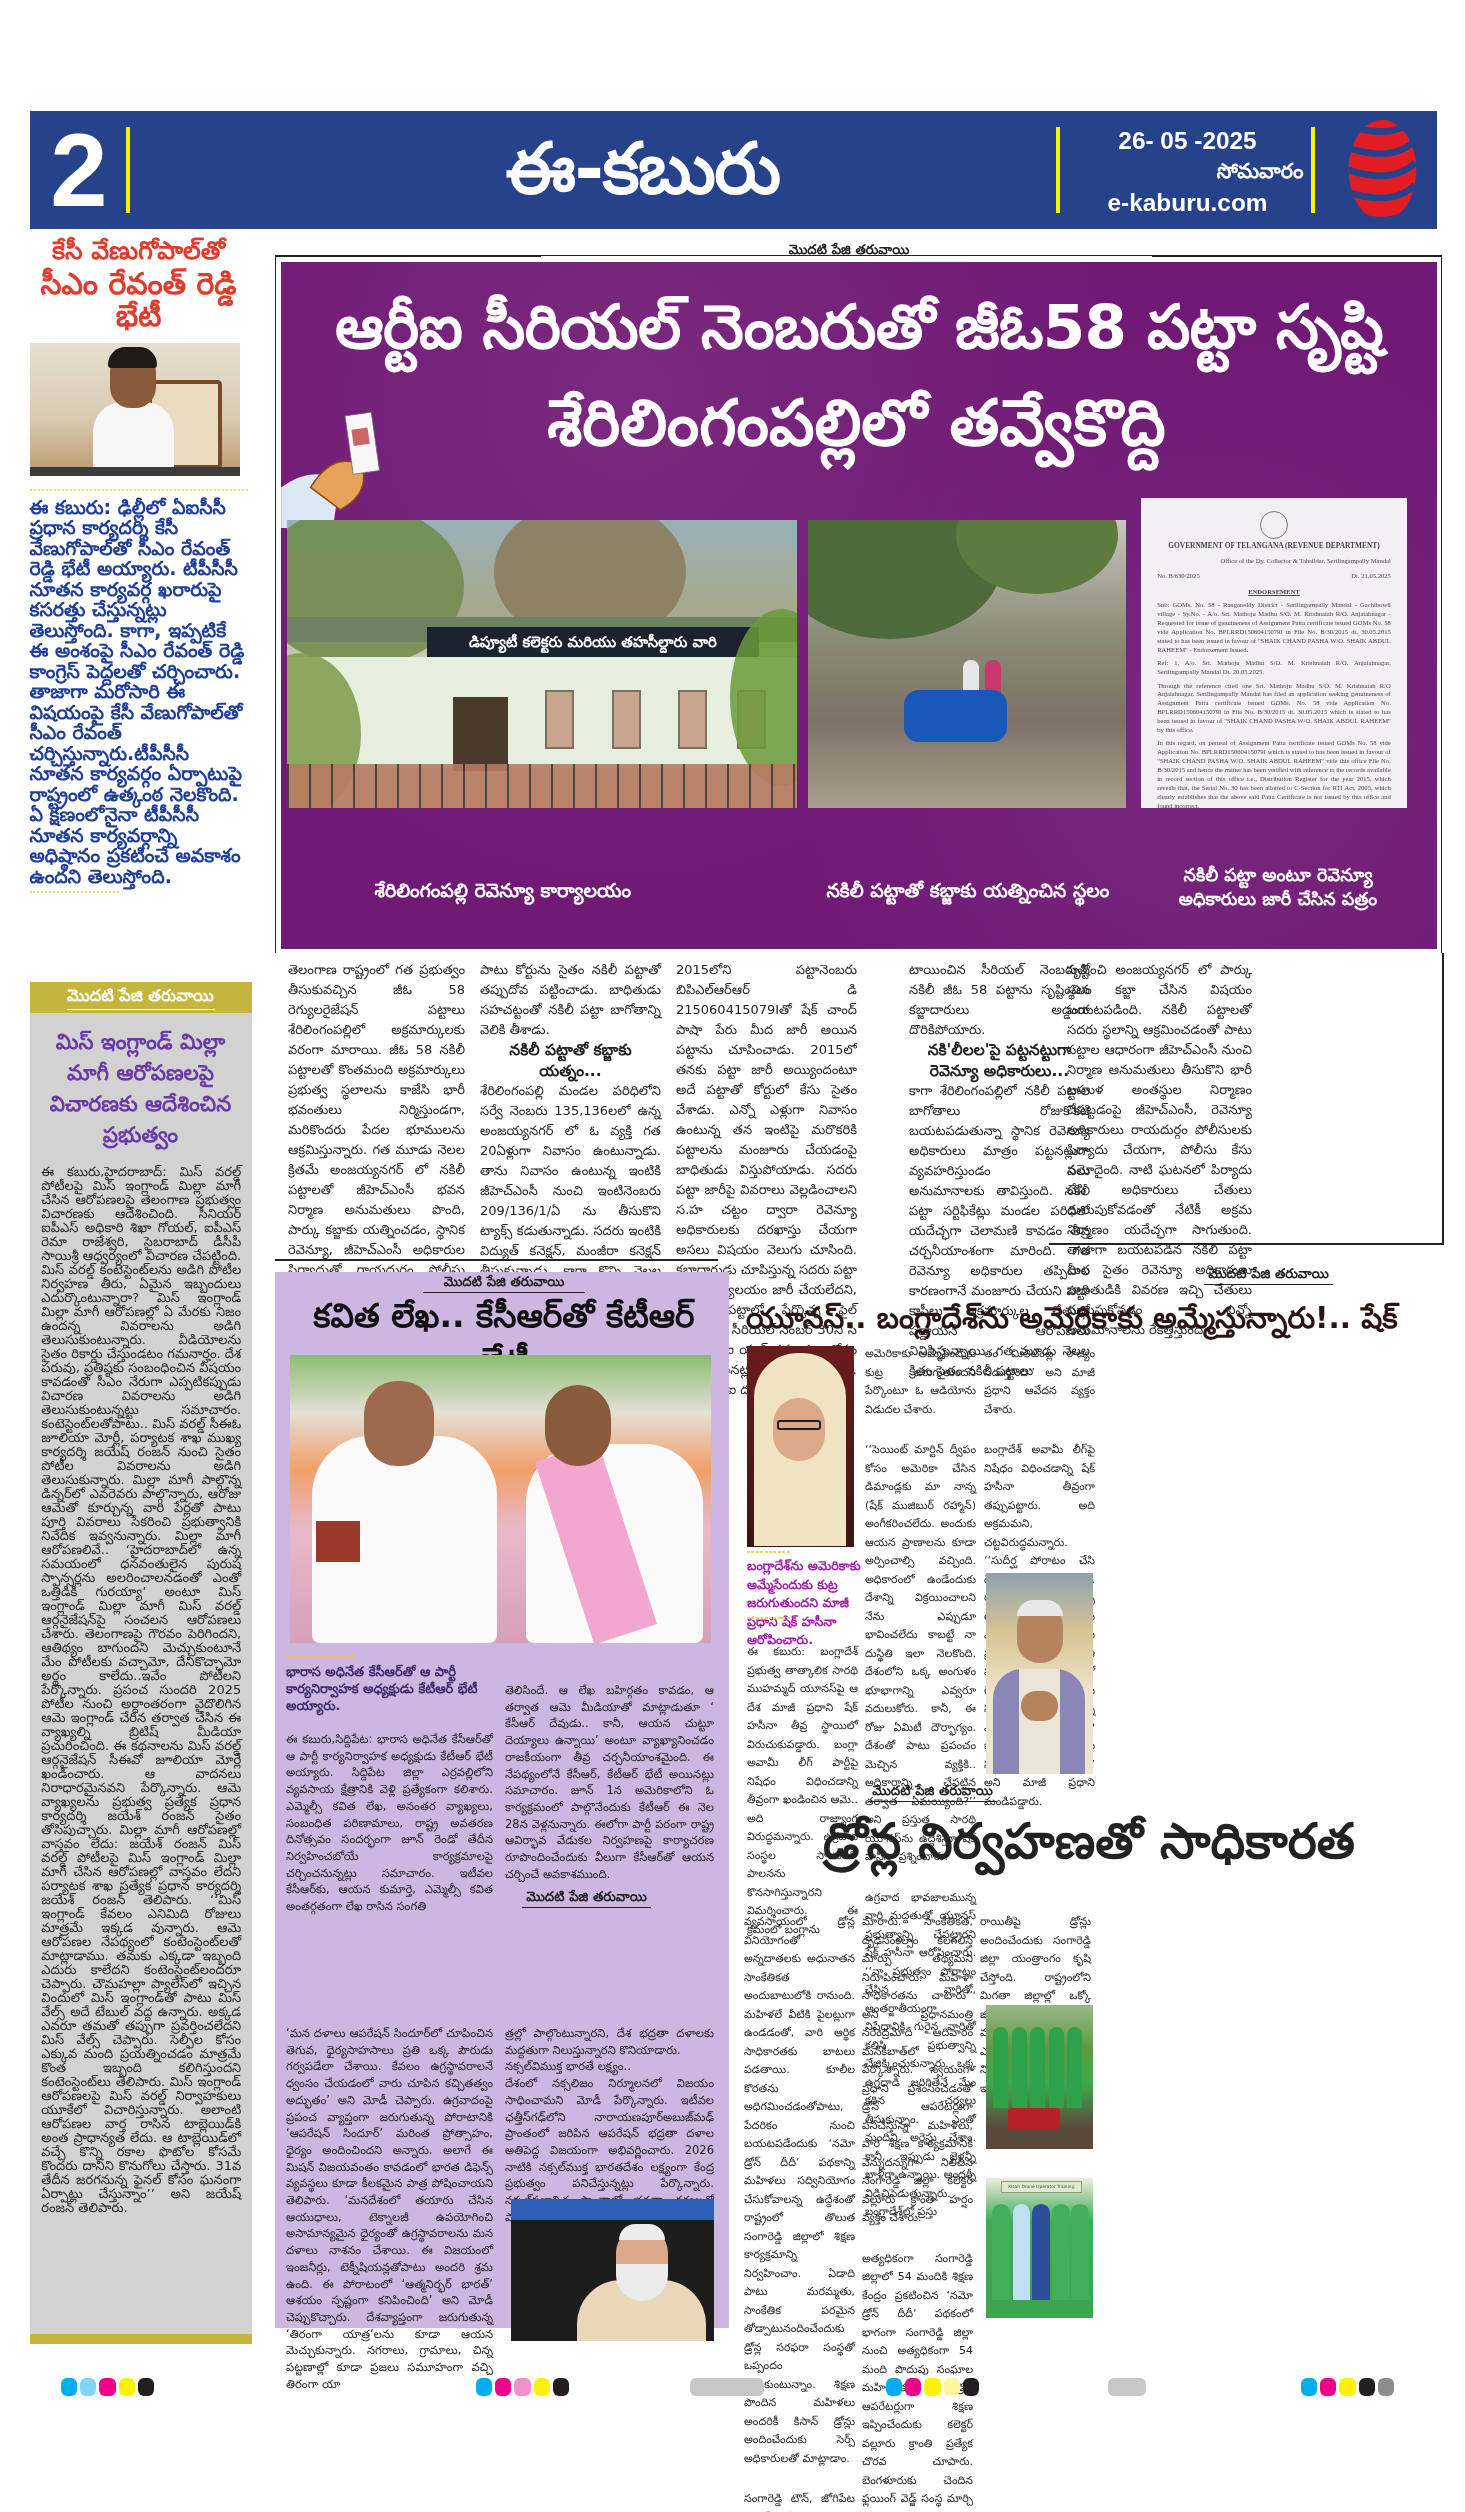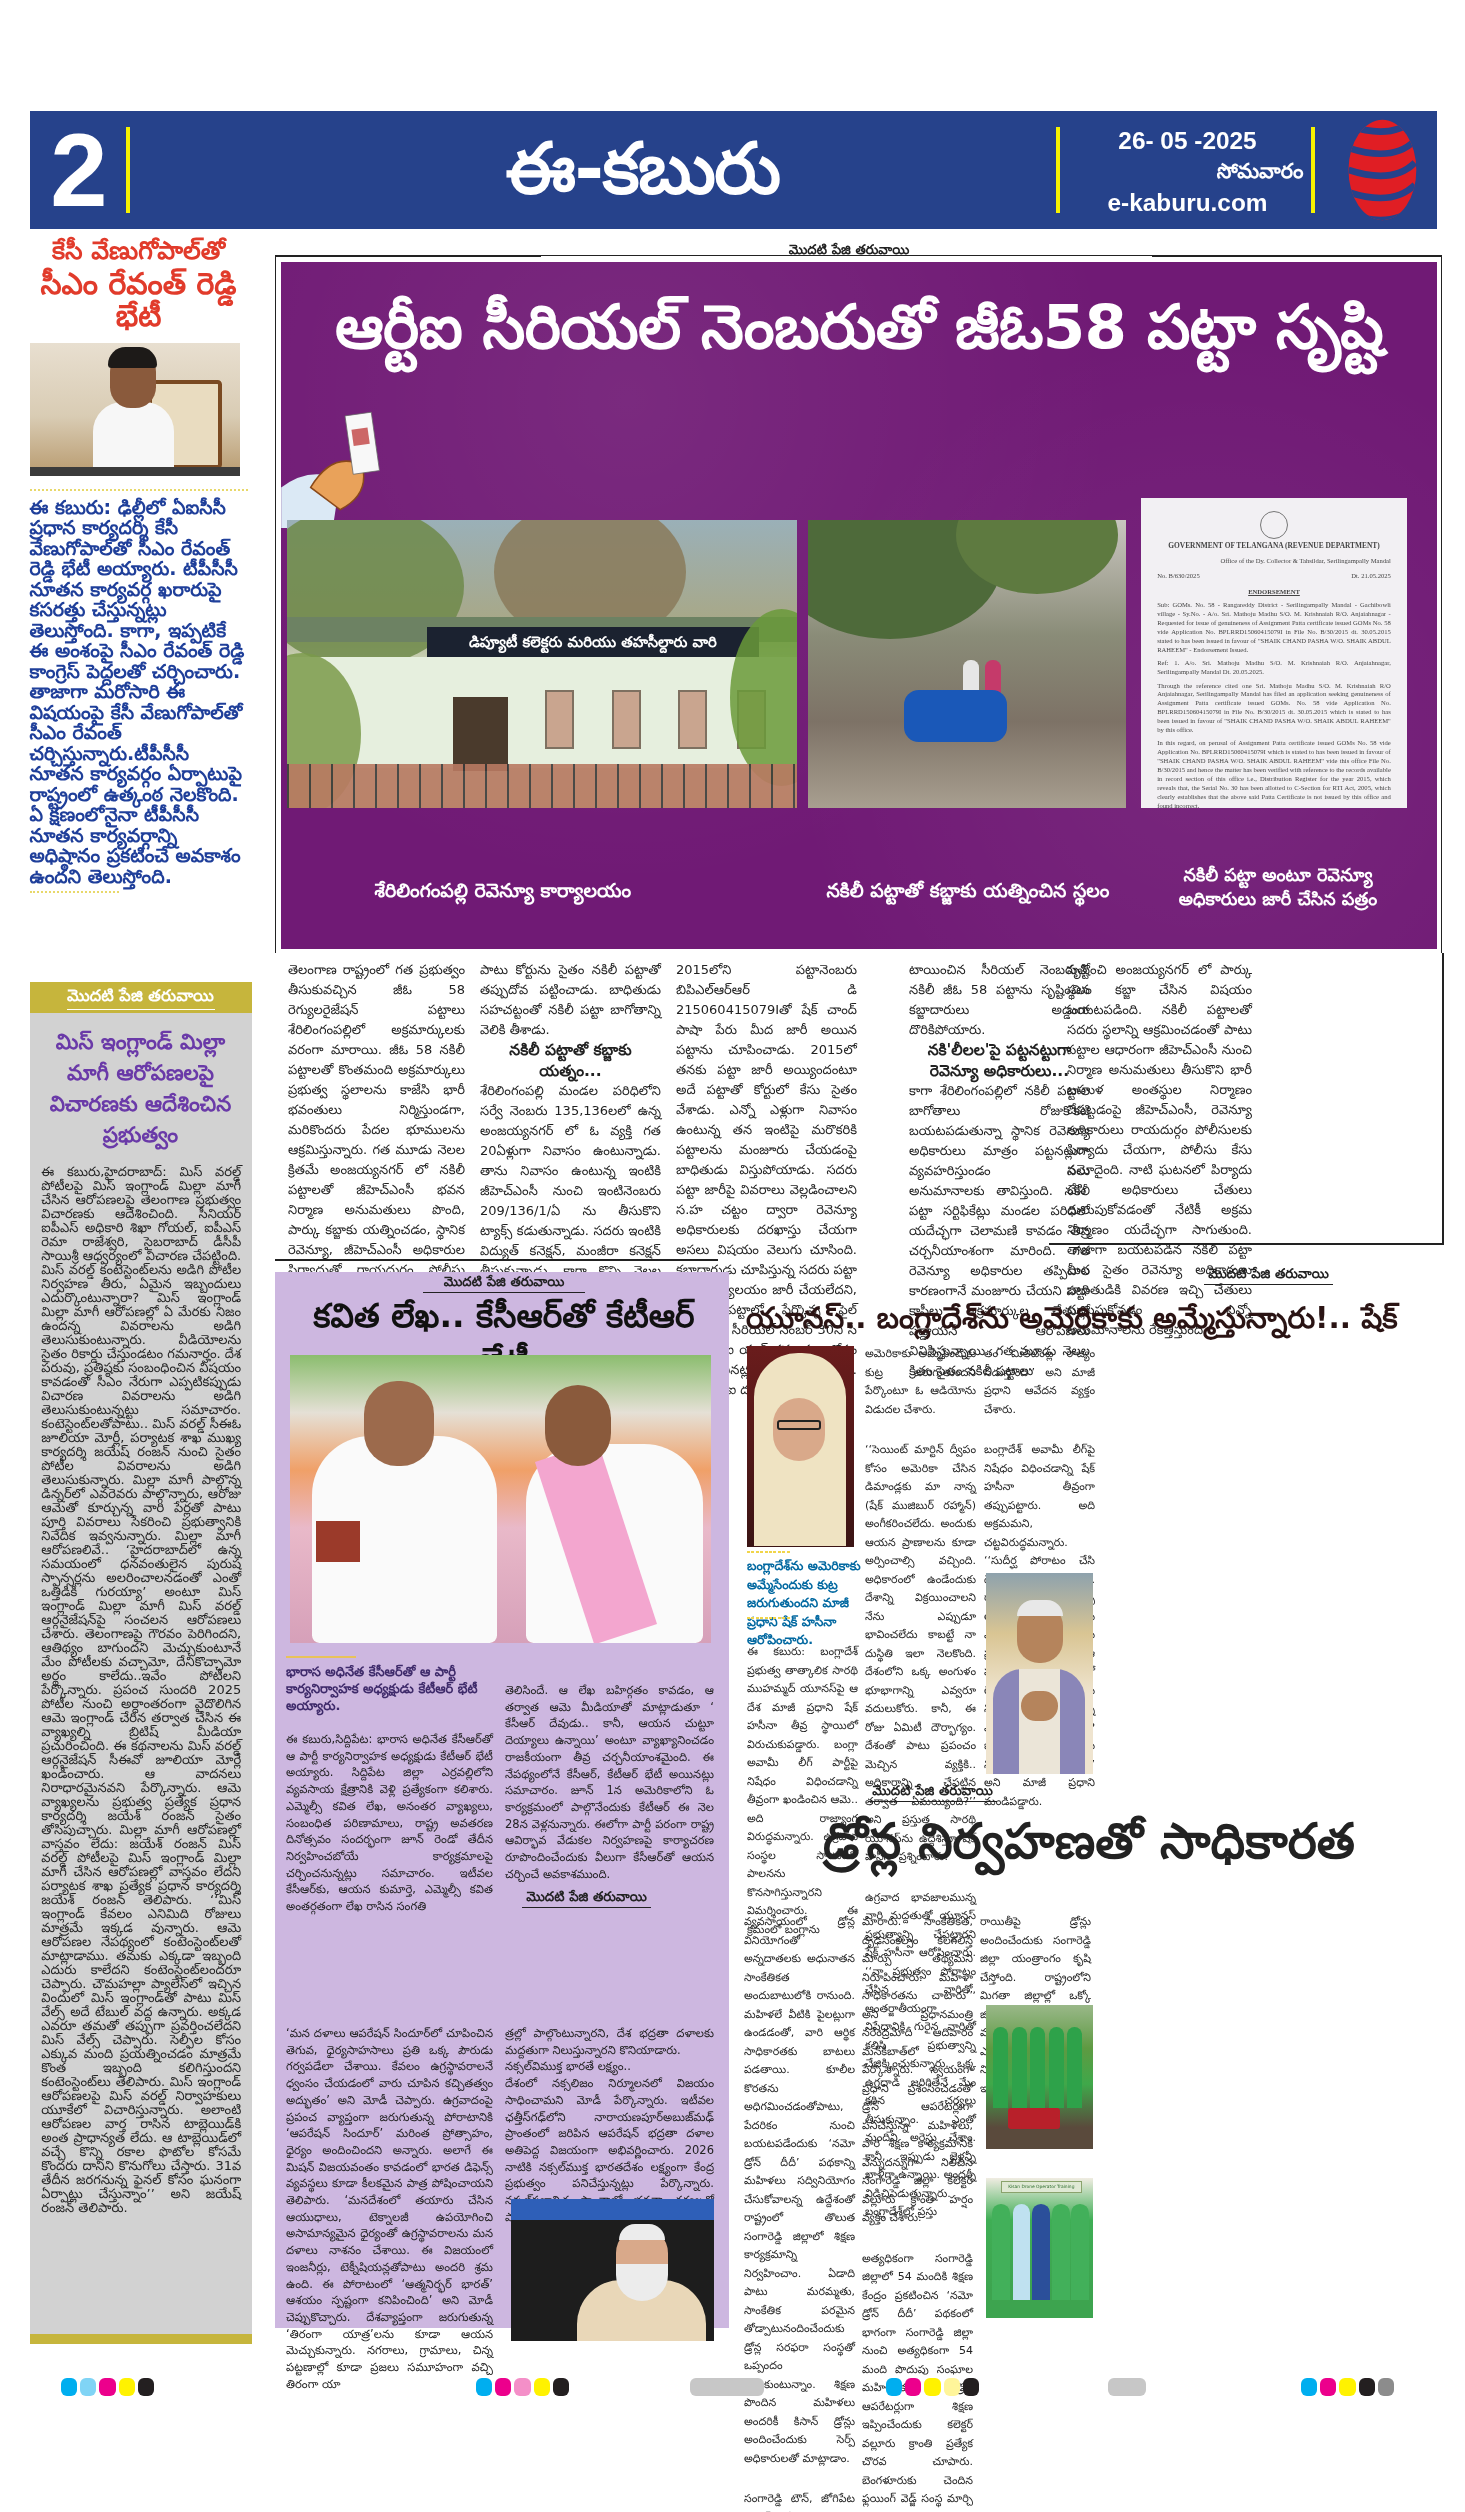--- a/index.html
+++ b/index.html
@@ -93,21 +93,21 @@
   .modi-photo .beard { position: absolute; left: 105px; top: 65px; width: 52px; height: 37px; background: #ececec; border-radius: 0 0 26px 26px; }
   .modi-photo .hair { position: absolute; left: 108px; top: 25px; width: 46px; height: 16.2px; background: #ececec; border-radius: 22px 22px 0 0; }
 
   
   .hs-h { position: absolute; left: 746px; top: 1296px; width: 702px; text-align: left; font-size: 29.5px; font-weight: 700; line-height: 44px; color: #2a1414; }
   .hs-photo { position: absolute; left: 747px; top: 1346px; width: 107px; height: 201px; background: linear-gradient(180deg,#6a1c1c 0%,#3a1414 100%); overflow: hidden; }
   .hs-photo .veil { position: absolute; left: 7.4px; top: 7.4px; width: 92px; height: 193px; background: #efe3c2; border-radius: 44px 44px 0 0; }
   .hs-photo .face { position: absolute; left: 26px; top: 52px; width: 52px; height: 63px; background: #d9a98a; border-radius: 26px; }
   .hs-photo .glasses { position: absolute; left: 29.5px; top: 74px; width: 44px; height: 10.3px; border: 2.2px solid #222; border-radius: 3px; }
   .hs-cap-line { position: absolute; height: 2.2px; background: repeating-linear-gradient(90deg,#f1d54a 0 3px,transparent 3px 4.4px); }
-  .hs-cap { position: absolute; left: 747px; top: 1557px; width: 114px; font-size: 12.6px; font-weight: 700; line-height: 18.5px; color: #0369a1; }
+  .hs-cap { position: absolute; left: 747px; top: 1557px; width: 114px; font-size: 12.6px; font-weight: 700; line-height: 18.5px; color: #a21caf; }
   .yunus-photo { position: absolute; left: 1222px; top: 1573px; width: 107px; height: 201px; background: linear-gradient(180deg,#8ea2ad 0%,#d9c593 30%,#efe4cf 60%); overflow: hidden; }
   .yunus-photo .body { position: absolute; left: 7.4px; top: 96px; width: 92px; height: 111px; background: #8a86b8; border-radius: 29.5px 29.5px 0 0; }
   .yunus-photo .vest { position: absolute; left: 33px; top: 96px; width: 41px; height: 111px; background: #ebe5d8; }
   .yunus-photo .face { position: absolute; left: 31px; top: 31px; width: 46px; height: 59px; background: #b5845c; border-radius: 22px; }
   .yunus-photo .hair { position: absolute; left: 31px; top: 26.6px; width: 46px; height: 16.2px; background: #e8e8e8; border-radius: 22px 22px 0 0; }
   .yunus-photo .hands { position: absolute; left: 35px; top: 118px; width: 37px; height: 29.5px; background: #b5845c; border-radius: 14.8px; }
 
   
   .dr-h { position: absolute; left: 738px; top: 1809px; width: 702px; text-align: center; font-size: 49px; font-weight: 700; line-height: 66px; color: #222; }
   .dr-ph1 { position: absolute; left: 1241px; top: 2009px; width: 103px; height: 144px; background: linear-gradient(180deg,#9ab889 0%,#5e9a42 30%,#3fa84a 55%,#5a4a3c 85%); overflow: hidden; }
@@ -176,20 +176,21 @@
 </section>
 <div class="mw-bottom"></div>
 
 <div class="sec-line" style="left:275px;top:255px;width:266px"></div>
 <div class="sec-tag" style="left:738px;top:242px;width:222px">మొదటి పేజి తరువాయి</div>
 <div class="sec-line" style="left:1152px;top:255px;width:290px"></div>
 <div class="main-box"></div>
 
 <section class="hero">
   <div class="hero-h1">ఆర్టీఐ సీరియల్ నెంబరుతో జీఓ58 పట్టా సృష్టి</div>
+  <div class="hero-h2">శేరిలింగంపల్లిలో తవ్వేకొద్ది</div>
   <svg class="hand" viewBox="0 0 180 175">
     <path d="M0 120 Q40 90 80 110 L70 175 L0 175Z" fill="#dbe9f5"></path>
     <path d="M40 120 Q70 70 110 90 Q120 130 80 150Z" fill="#e9a25a" stroke="#8a4a1a" stroke-width="2"></path>
     <rect x="92" y="20" width="36" height="80" fill="#f8f8f8" stroke="#666" transform="rotate(-8 110 60)"></rect>
     <rect x="98" y="40" width="22" height="22" fill="#c66" transform="rotate(-8 110 60)"></rect>
   </svg>
 
   <div class="ph ph1">
     <div class="b-tree" style="left:-29.5px;top:-14.8px;width:207px;height:162px"></div>
     <div class="b-tree" style="left:207px;top:-22px;width:192px;height:148px;background:#8a7a5a"></div>

